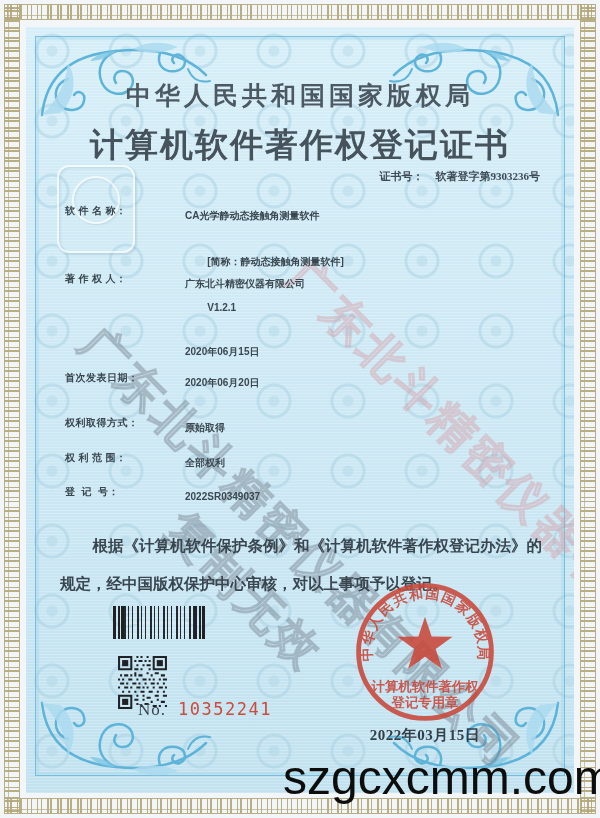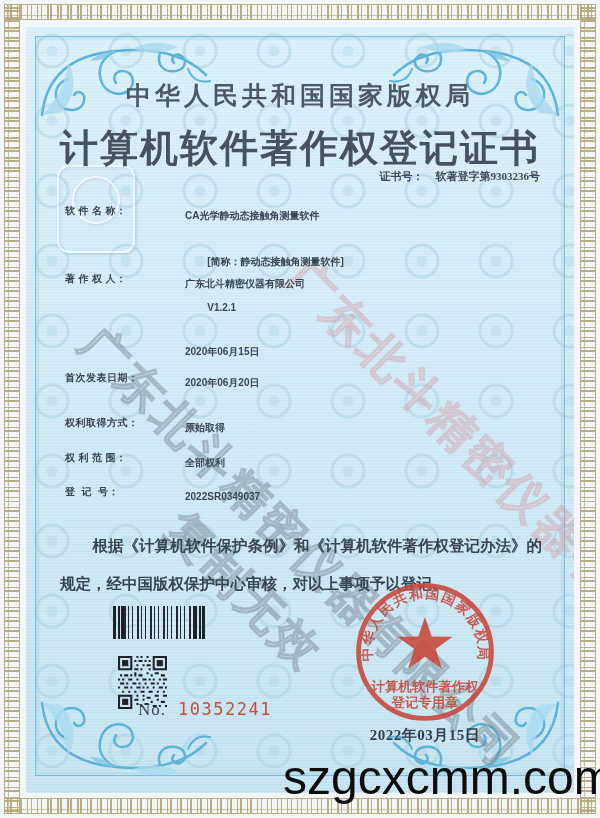--- a/index.html
+++ b/index.html
@@ -39,21 +39,21 @@
   .emboss::after{content:"";position:absolute;left:13px;top:9px;width:44px;height:44px;border-radius:50%;
     border:2px solid rgba(255,255,255,.9);box-shadow:1px 1px 2px rgba(140,175,192,.45),inset 1px 1px 2px rgba(140,175,192,.4);}
   
   .wm{position:absolute;white-space:nowrap;font-size:46px;letter-spacing:4px;font-weight:700;
     transform:rotate(45deg);transform-origin:0 0;color:rgba(120,132,142,.10);
     -webkit-text-stroke:1.2px rgba(118,130,142,.42);pointer-events:none;}
   .wm.pink{color:rgba(214,140,150,.08);-webkit-text-stroke:1.2px rgba(216,148,158,.35);}
   
   .authority{position:absolute;left:0;right:0;top:52px;text-align:center;font-size:25px;font-weight:600;
     letter-spacing:4px;color:#4c5963;}
-  .title{position:absolute;left:0;right:0;top:96px;text-align:center;font-size:38px;font-weight:700;
+  .title{position:absolute;left:0;right:0;top:96px;text-align:center;font-size:33px;font-weight:700;
     letter-spacing:2px;color:#46525c;}
   .certno{position:absolute;right:34px;top:142px;font-size:11px;font-weight:700;color:#3e4b56;}
   .certno .cv{margin-left:12px;}
   
   .row{position:absolute;left:39px;right:26px;font-size:10px;}
   .lab{display:inline-block;font-weight:700;letter-spacing:.5px;white-space:pre;color:#39464f;}
   .val{position:absolute;left:120px;top:0;font-family:"Liberation Sans",sans-serif;font-weight:700;
     color:#3a4750;line-height:23px;white-space:pre;}
   
   .stmt{position:absolute;left:34px;top:500px;width:488px;font-size:15.5px;font-weight:700;

